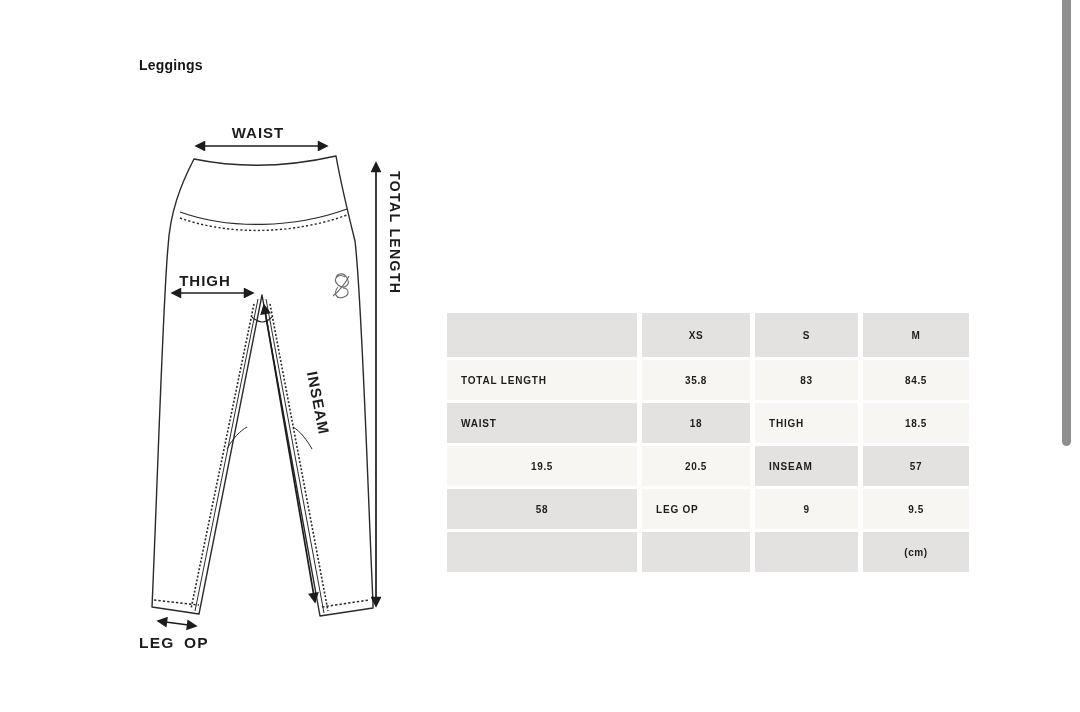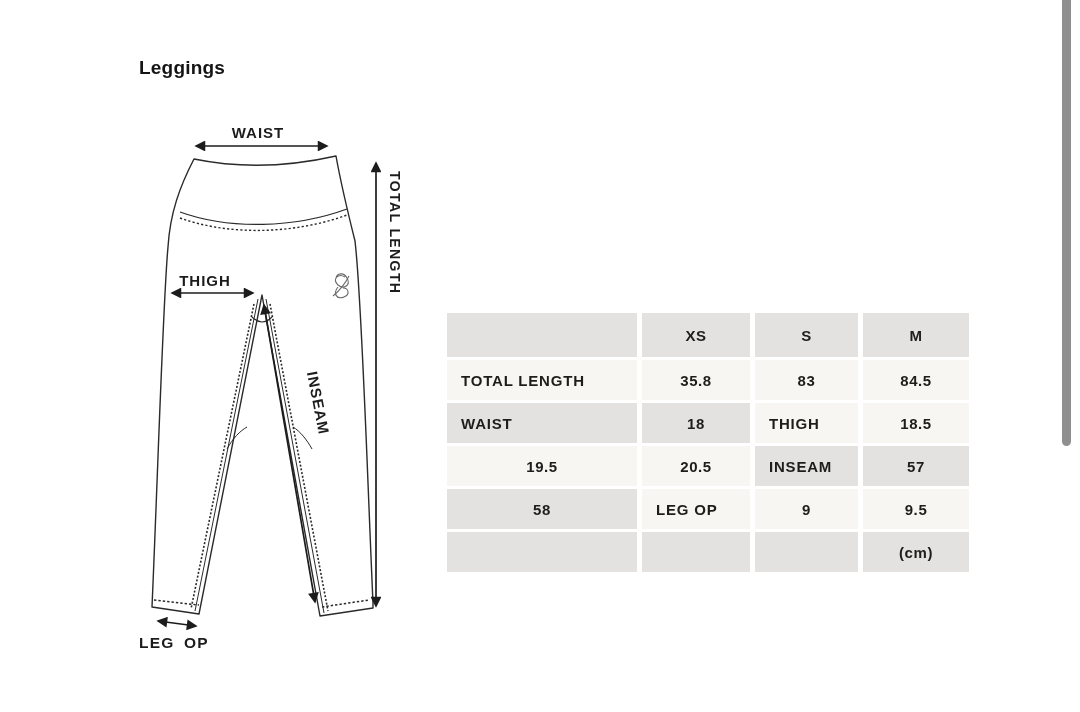--- a/index.html
+++ b/index.html
@@ -3,34 +3,34 @@
 <meta charset="utf-8">
 <style>
   html,body{margin:0;padding:0;}
   body{
     width:1080px;height:712px;position:relative;overflow:hidden;
     background:#ffffff;
     font-family:"Liberation Sans", sans-serif;
   }
   .page-title{
     position:absolute;left:139px;top:57px;
-    font-size:19px;font-weight:bold;color:#141414;letter-spacing:.2px;
+    font-size:14px;font-weight:bold;color:#141414;letter-spacing:.2px;
   }
   svg.diagram{position:absolute;left:0;top:0;}
   svg.diagram text{
     font-family:"Liberation Sans", sans-serif;
     font-weight:bold;fill:#1c1c1c;
   }
   .size-chart{
     position:absolute;left:447px;top:313px;
     display:grid;
     grid-template-columns:190px 108px 103px 106px;
     grid-template-rows:44px repeat(6,40px);
     column-gap:5px;row-gap:3px;
-    font-weight:bold;font-size:15px;color:#1d1d1b;
+    font-weight:bold;font-size:10px;color:#1d1d1b;
   }
   .cell{display:flex;align-items:center;justify-content:center;letter-spacing:.6px;}
   .cell.lbl{justify-content:flex-start;padding-left:14px;letter-spacing:.8px;}
   .g{background:#e3e2e0;}
   .l{background:#f7f6f3;}
   .scrollbar-thumb{
     position:absolute;left:1062px;top:0;width:9px;height:446px;
     background:#8f8f8f;border-radius:0 0 5px 5px;
   }
 </style>

